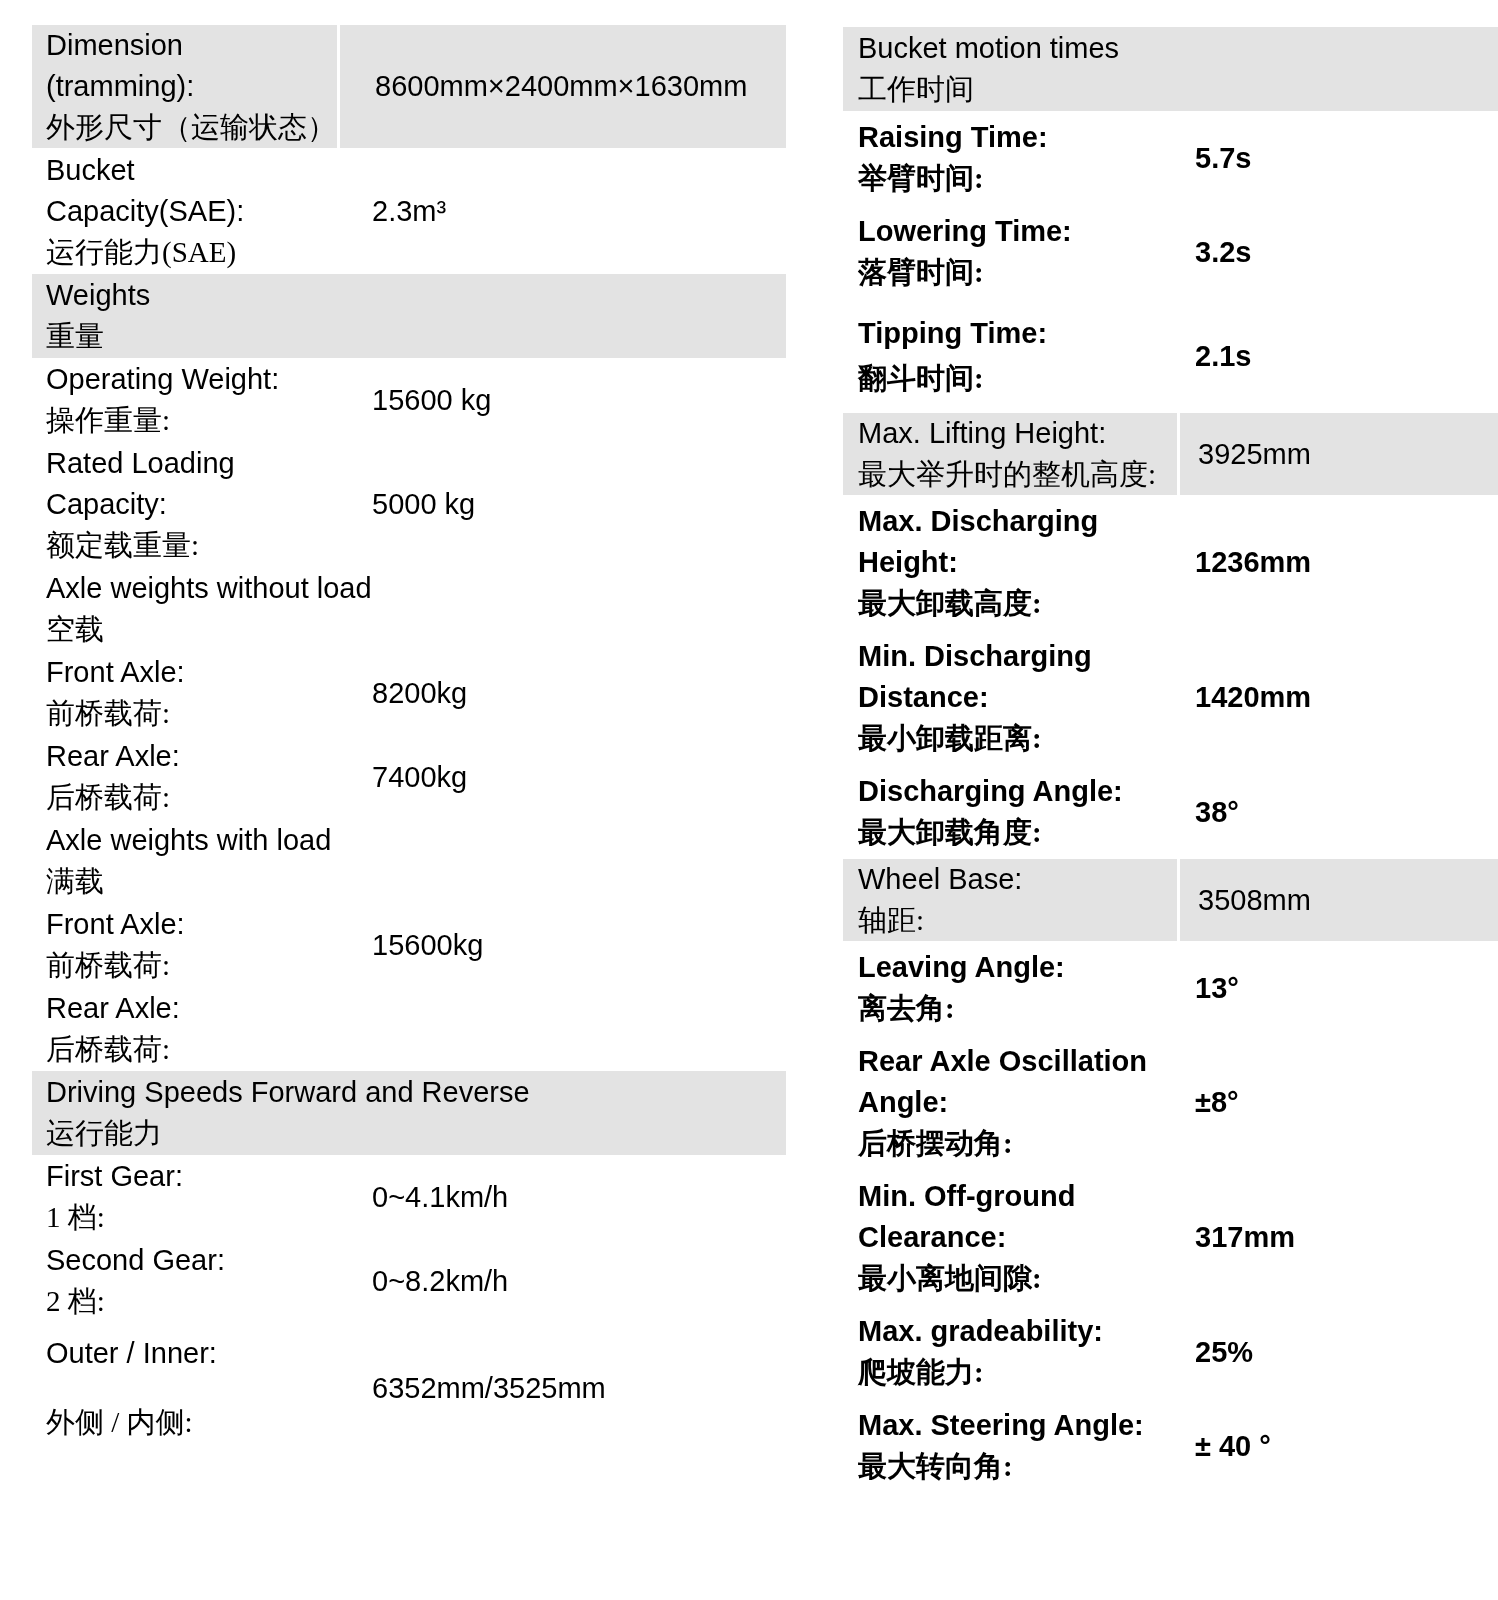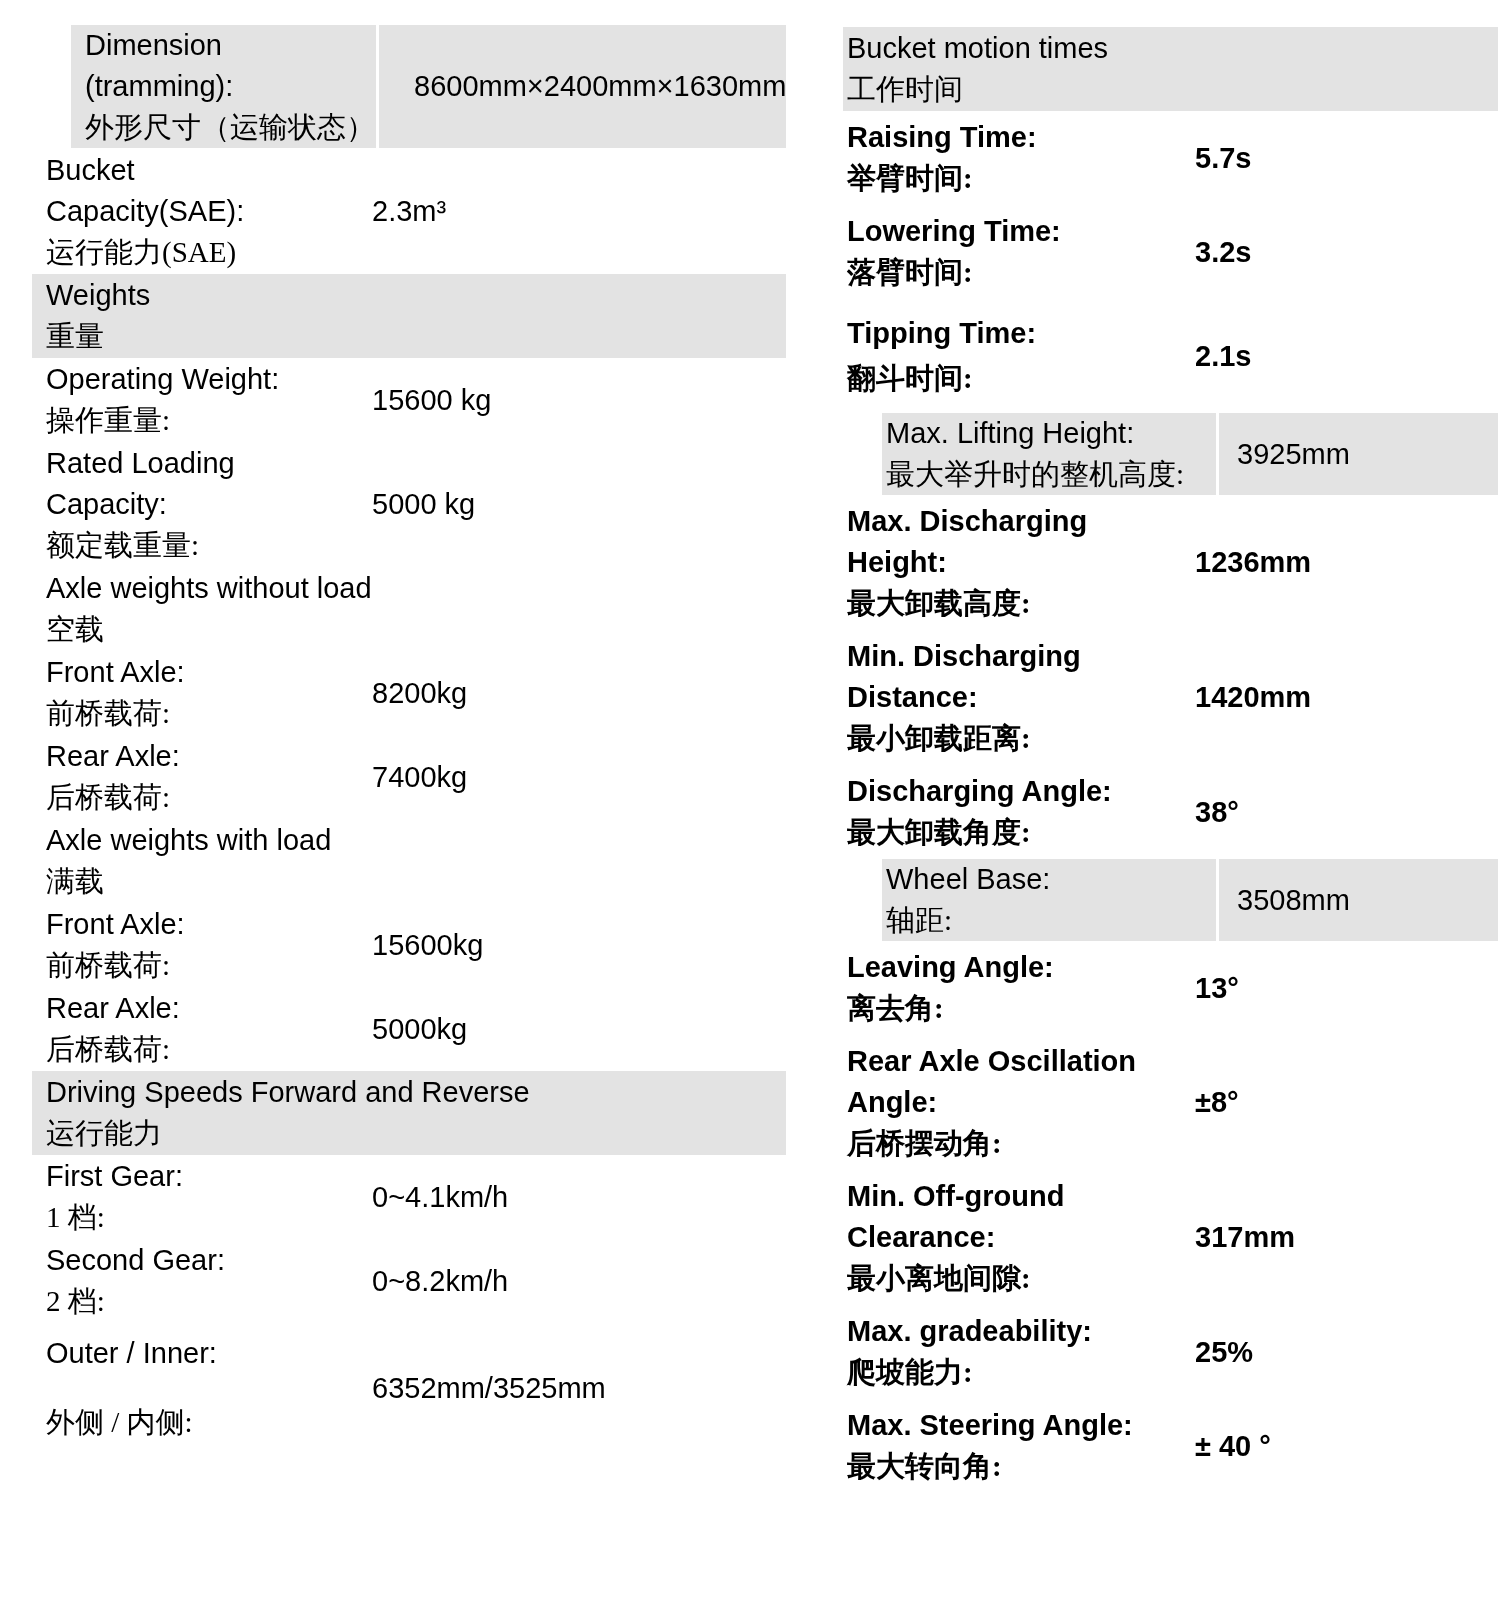--- a/index.html
+++ b/index.html
@@ -11,30 +11,30 @@
     color:var(--ink);
     position:relative;
     overflow:hidden;
   }
   .spec-table { position:absolute; display:flex; flex-direction:column; }
   #left-table  { left:32px;  top:24px; width:754px; }
   #right-table { left:843px; top:27px; width:655px; }
 
   .row { display:flex; align-items:stretch; padding:1px 0; }
   .row.section, .row.data-gray { background:var(--band); }
-  .row.data-gray { background:#ffffff; column-gap:3px;margin-left:39px; }
+  .row.data-gray { background:#ffffff; column-gap:3px; }
   .row.data-gray .label, .row.data-gray .value { background:var(--band); }
 
   .label {
     box-sizing:border-box; flex:none;
     display:flex; flex-direction:column; justify-content:center;
     padding-left:14px;
   }
   #left-table  .label { width:305px; }
-  #right-table .label { width:334px; padding-left:4px; }
+  #right-table .label { width:334px; padding-left:15px; }
   .row.section .label, .row.subheader .label { width:auto; flex:1; }
 
   .value {
     box-sizing:border-box; flex:1;
     display:flex; align-items:center;
     font-size:29px; line-height:41px; white-space:nowrap;
   }
   #left-table  .value { padding-left:35px;text-align:center; }
   #right-table .value { padding-left:18px; }
 
@@ -118,21 +118,20 @@
         <span class="en">Front Axle:</span>
         <span class="zh">前桥载荷:</span>
       </div>
       <div class="value">15600kg</div>
     </div>
     <div class="row data">
       <div class="label">
         <span class="en">Rear Axle:</span>
         <span class="zh">后桥载荷:</span>
       </div>
-      <div class="value">5000kg</div>
     </div>
     <div class="row section">
       <div class="label">
         <span class="en">Driving Speeds Forward and Reverse</span>
         <span class="zh">运行能力</span>
       </div>
     </div>
     <div class="row data">
       <div class="label">
         <span class="en">First Gear:</span>

